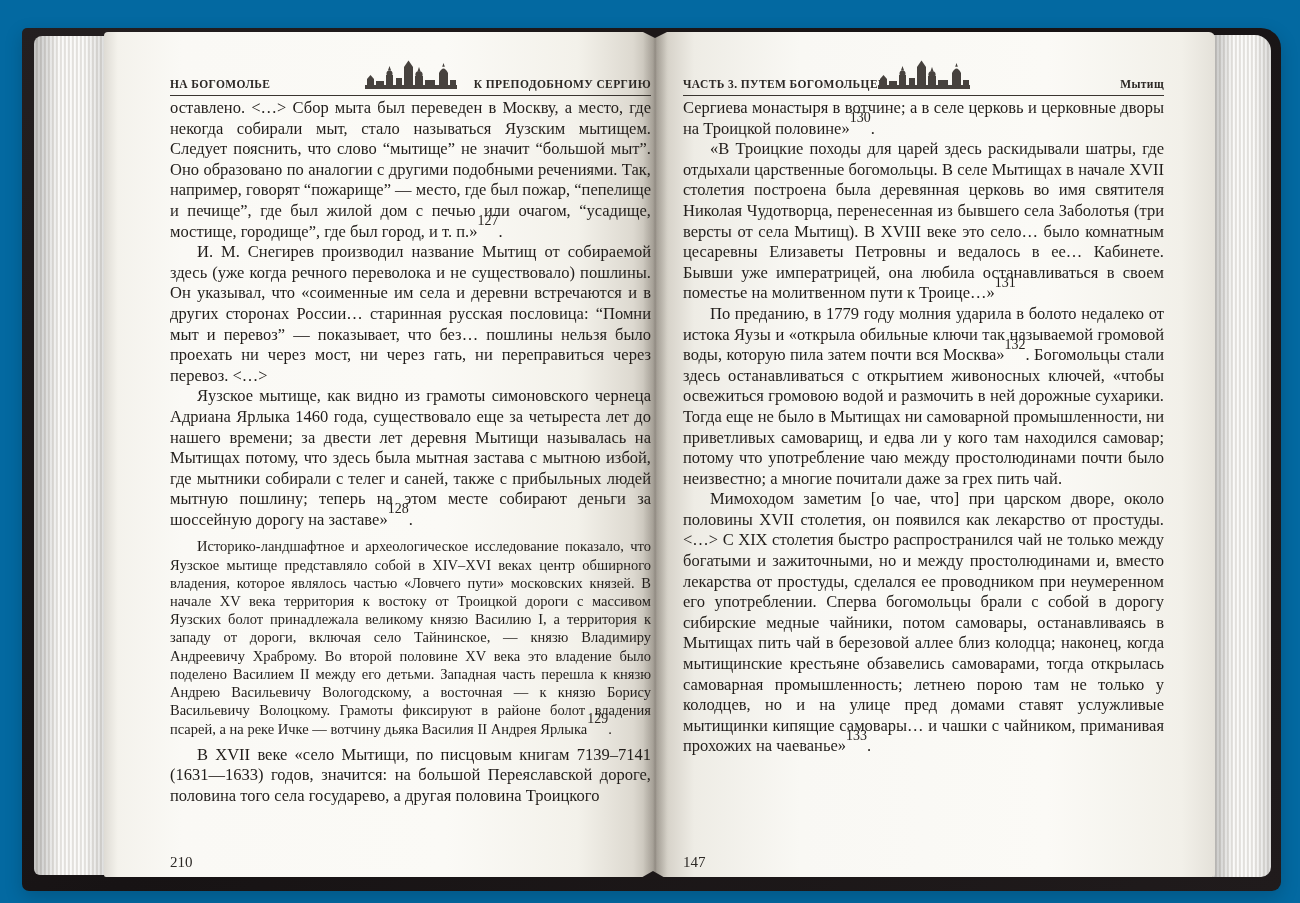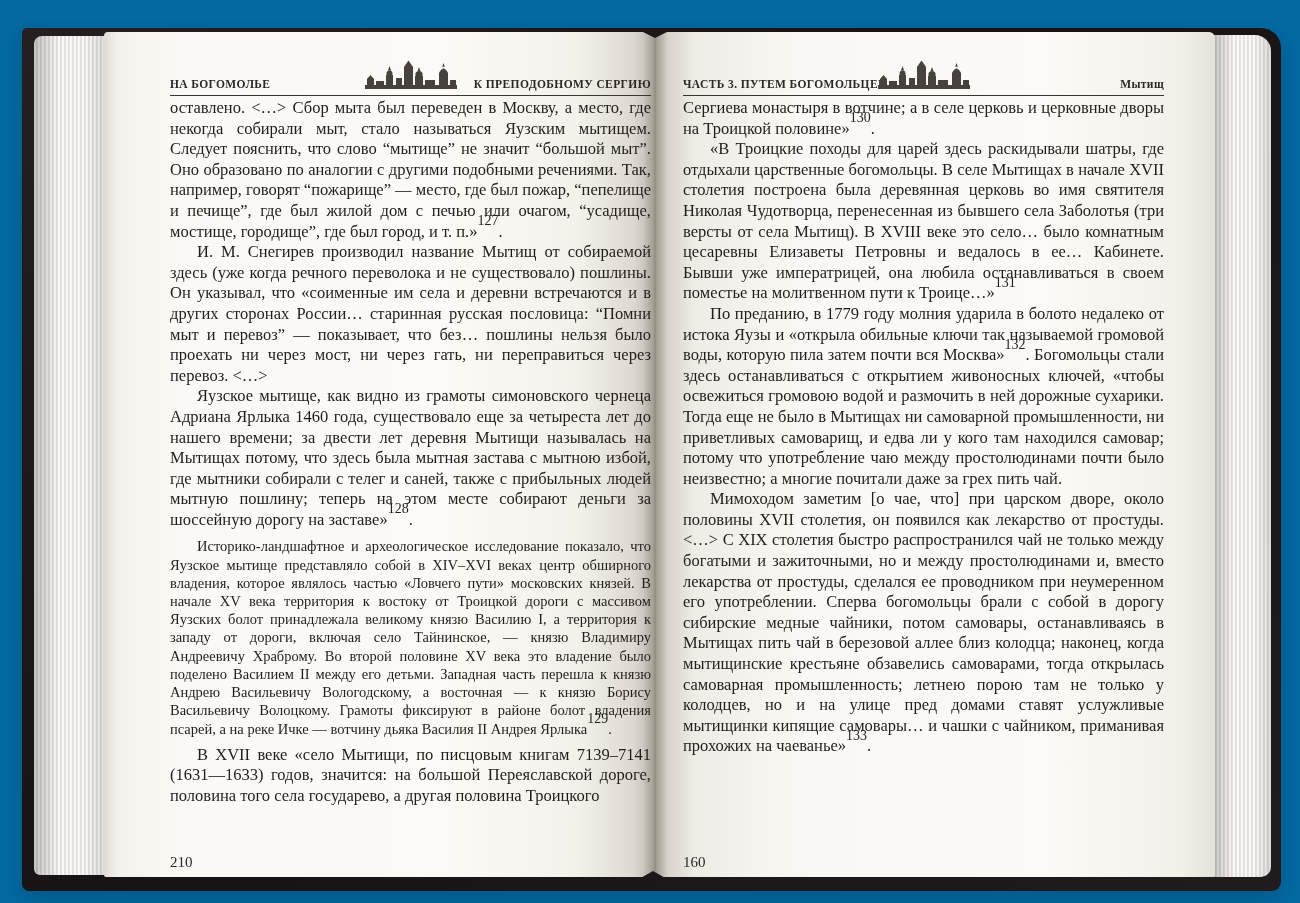--- a/index.html
+++ b/index.html
@@ -130,20 +130,20 @@
           </svg>
         </span>
         <span class="running-head">Мытищ</span>
       </div>
       <div class="page-body">
           <p class="para">Сергиева монастыря в вотчине; а в селе церковь и церковные дворы на Троицкой половине»<sup class="fn">130</sup>.</p>
           <p class="para indent">«В Троицкие походы для царей здесь раскидывали шатры, где отдыхали царственные богомольцы. В селе Мытищах в начале XVII столетия построена была деревянная церковь во имя святителя Николая Чудотворца, перенесенная из бывшего села Заболотья (три версты от села Мытищ). В XVIII веке это село… было комнатным цесаревны Елизаветы Петровны и ведалось в ее… Кабинете. Бывши уже императрицей, она любила останавливаться в своем поместье на молитвенном пути к Троице…»<sup class="fn">131</sup></p>
           <p class="para indent">По преданию, в 1779 году молния ударила в болото недалеко от истока Яузы и «открыла обильные ключи так называемой громовой воды, которую пила затем почти вся Москва»<sup class="fn">132</sup>. Богомольцы стали здесь останавливаться с открытием живоносных ключей, «чтобы освежиться громовою водой и размочить в ней дорожные сухарики. Тогда еще не было в Мытищах ни самоварной промышленности, ни приветливых самоварищ, и едва ли у кого там находился самовар; потому что употребление чаю между простолюдинами почти было неизвестно; а многие почитали даже за грех пить чай.</p>
           <p class="para indent">Мимоходом заметим [о чае, что] при царском дворе, около половины XVII столетия, он появился как лекарство от простуды. &lt;…&gt; С XIX столетия быстро распространился чай не только между богатыми и зажиточными, но и между простолюдинами и, вместо лекарства от простуды, сделался ее проводником при неумеренном его употреблении. Сперва богомольцы брали с собой в дорогу сибирские медные чайники, потом самовары, останавливаясь в Мытищах пить чай в березовой аллее близ колодца; наконец, когда мытищинские крестьяне обзавелись самоварами, тогда открылась самоварная промышленность; летнею порою там не только у колодцев, но и на улице пред домами ставят услужливые мытищинки кипящие самовары… и чашки с чайником, приманивая прохожих на чаеванье»<sup class="fn">133</sup>.</p>
         </div>
-      <div class="page-number">160</div>
+      <div class="page-number">147</div>
     </div>
 
     <div class="gutter-shade"></div>
     <div class="notch-top"></div>
     <div class="notch-bottom"></div>
   </div>
 </div>
 
 </body></html>

